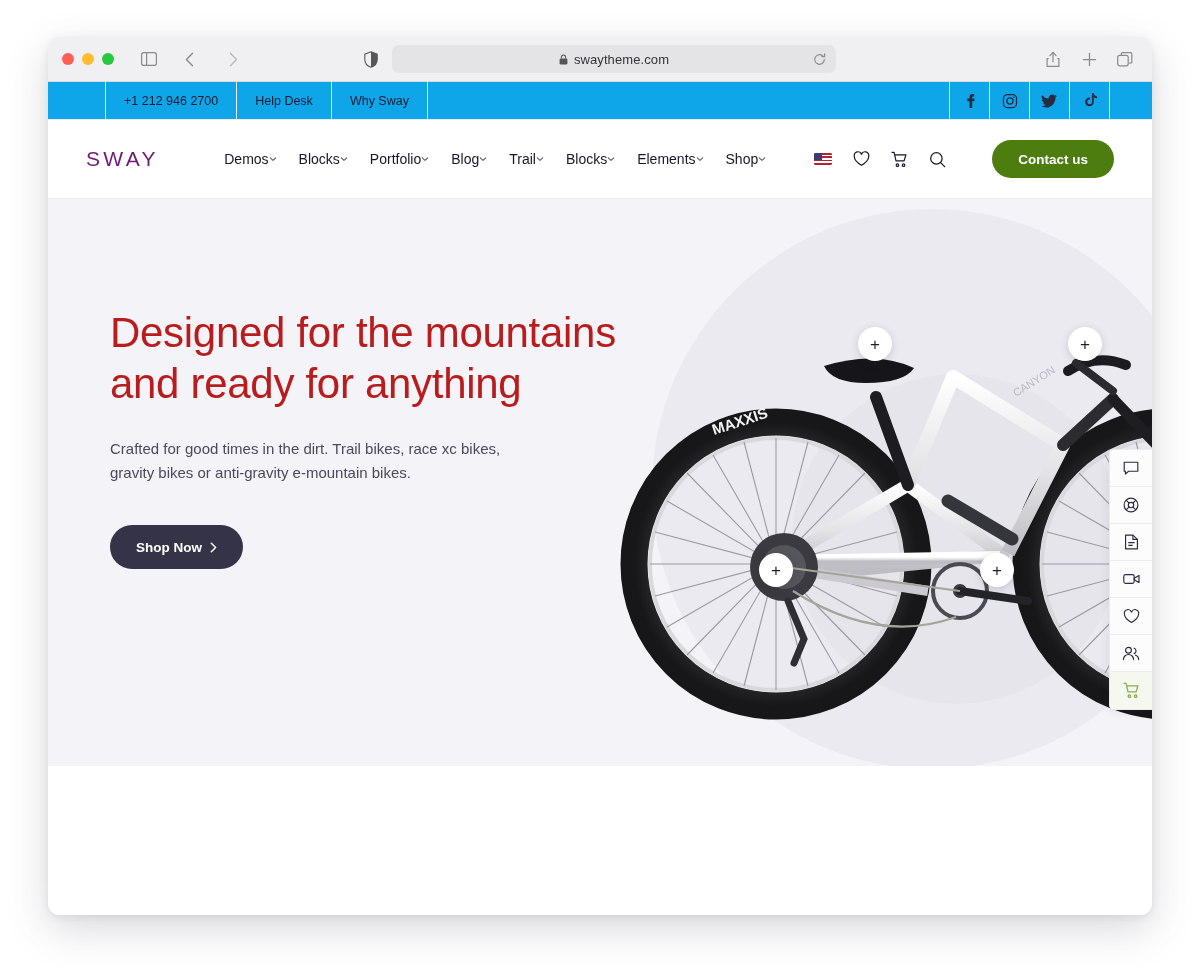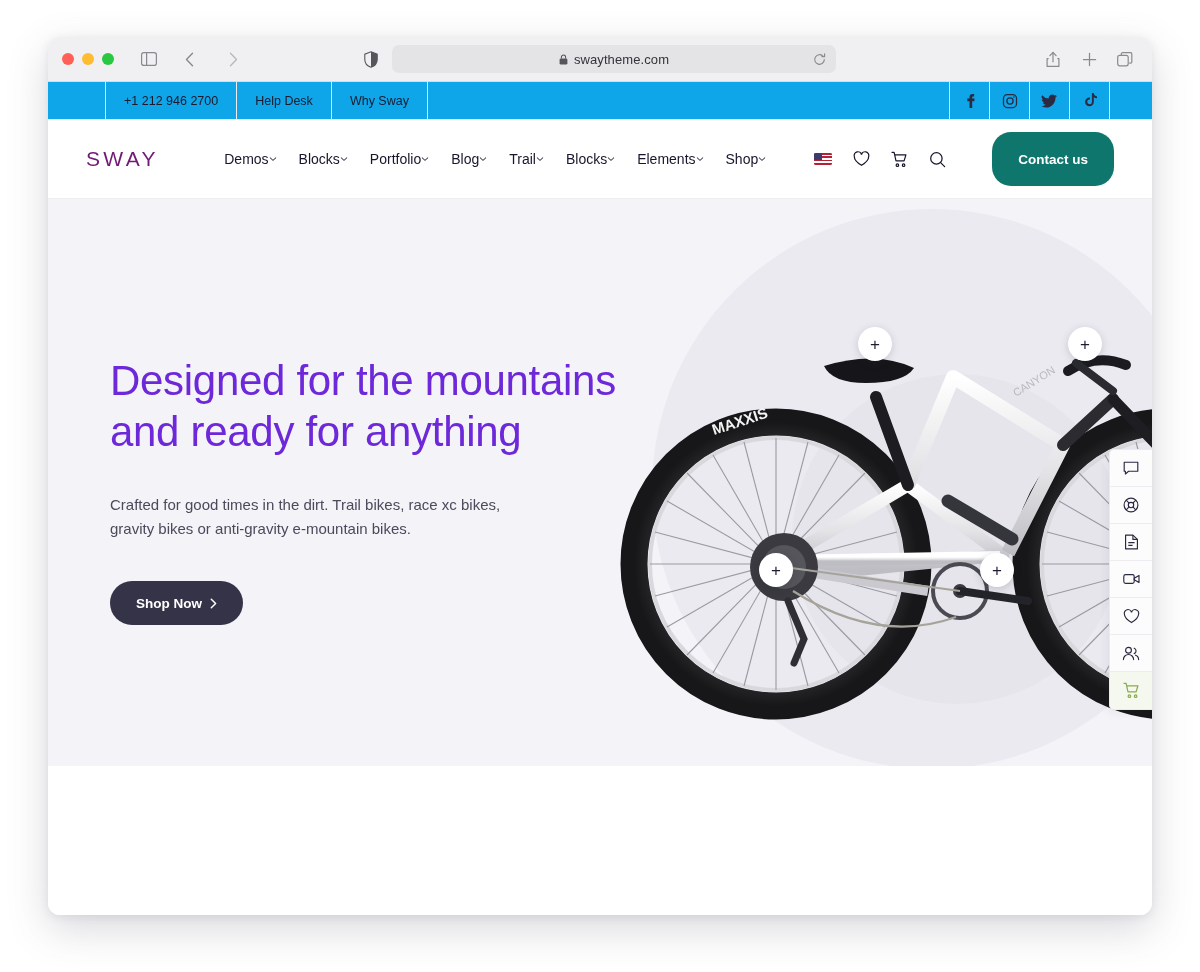--- a/index.html
+++ b/index.html
@@ -125,23 +125,23 @@
   .flag .stripes {
     position: absolute; inset: 0;
     background: repeating-linear-gradient(to bottom, #b22234 0 1.7px, #fff 1.7px 3.4px);
   }
   .flag .canton {
     position: absolute; left: 0; top: 0; width: 8px; height: 6.5px; background: #3c3b6e;
   }
   .nav-ico { color: #17162c; display: flex; }
   .contact-btn {
     margin-left: 24px;
-    background: #0f766e; color: #fff;
+    background: #4d7c0f; color: #fff;
     font-size: 13.5px; font-weight: bold;
-    padding: 0 26px; height: 54px;
+    padding: 0 26px; height: 38px;
     border-radius: 19px;
     display: flex; align-items: center; justify-content: center;
     white-space: nowrap;
   }
 
   
   .hero {
     position: relative;
     height: 567px;
     background: #f4f3f8;
@@ -159,24 +159,24 @@
     right: 30px; top: 175px;
     width: 330px; height: 330px;
     border-radius: 50%;
     background: #e7e5ec;
   }
   .hero-copy {
     position: absolute; left: 62px; top: 108px; width: 520px; z-index: 3;
   }
   .hero-title {
     font-size: 42px; line-height: 1.22; font-weight: 400;
-    color: #6d28d9; letter-spacing: -0.3px; margin-top: 48px;
+    color: #b91c1c; letter-spacing: -0.3px;
   }
   .hero-sub {
-    margin-top: 36px;
+    margin-top: 28px;
     font-size: 15px; line-height: 1.6; color: #4b4a5c;
     max-width: 430px;
   }
   .shop-btn {
     margin-top: 40px;
     display: inline-flex; align-items: center; gap: 8px;
     background: #353348; color: #fff;
     font-size: 13.5px; font-weight: bold;
     height: 44px; padding: 0 26px;
     border-radius: 22px;

